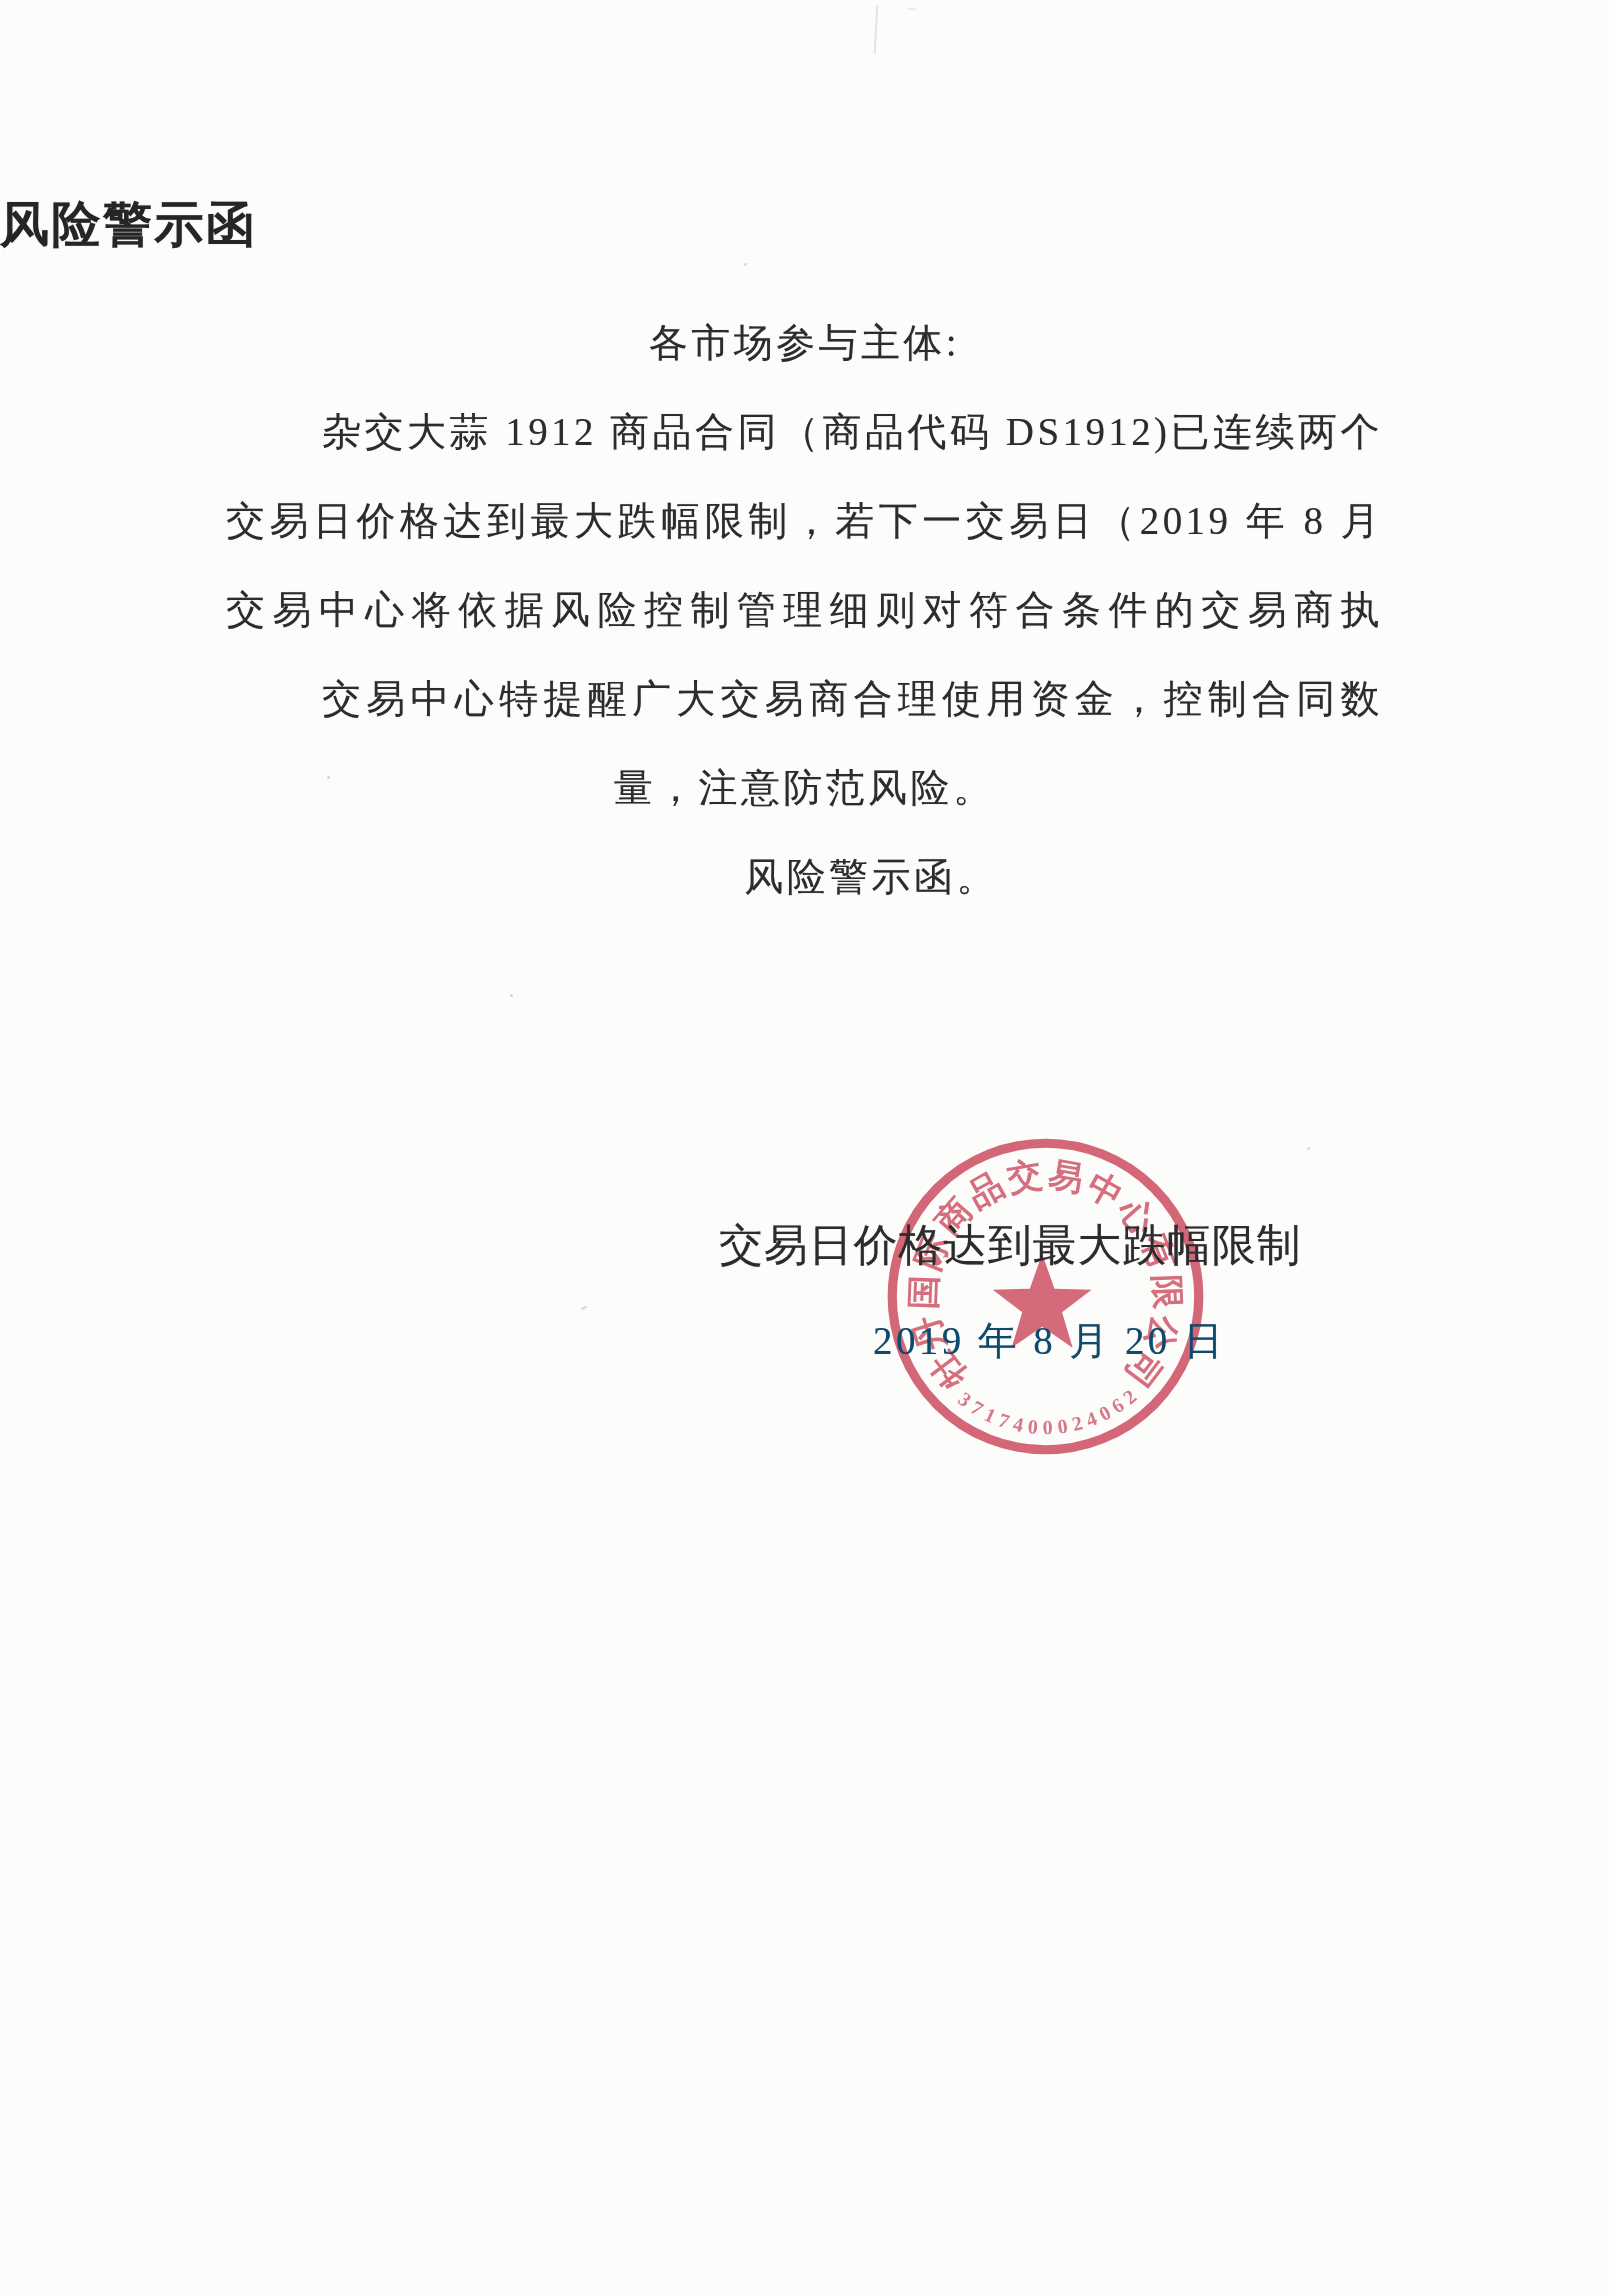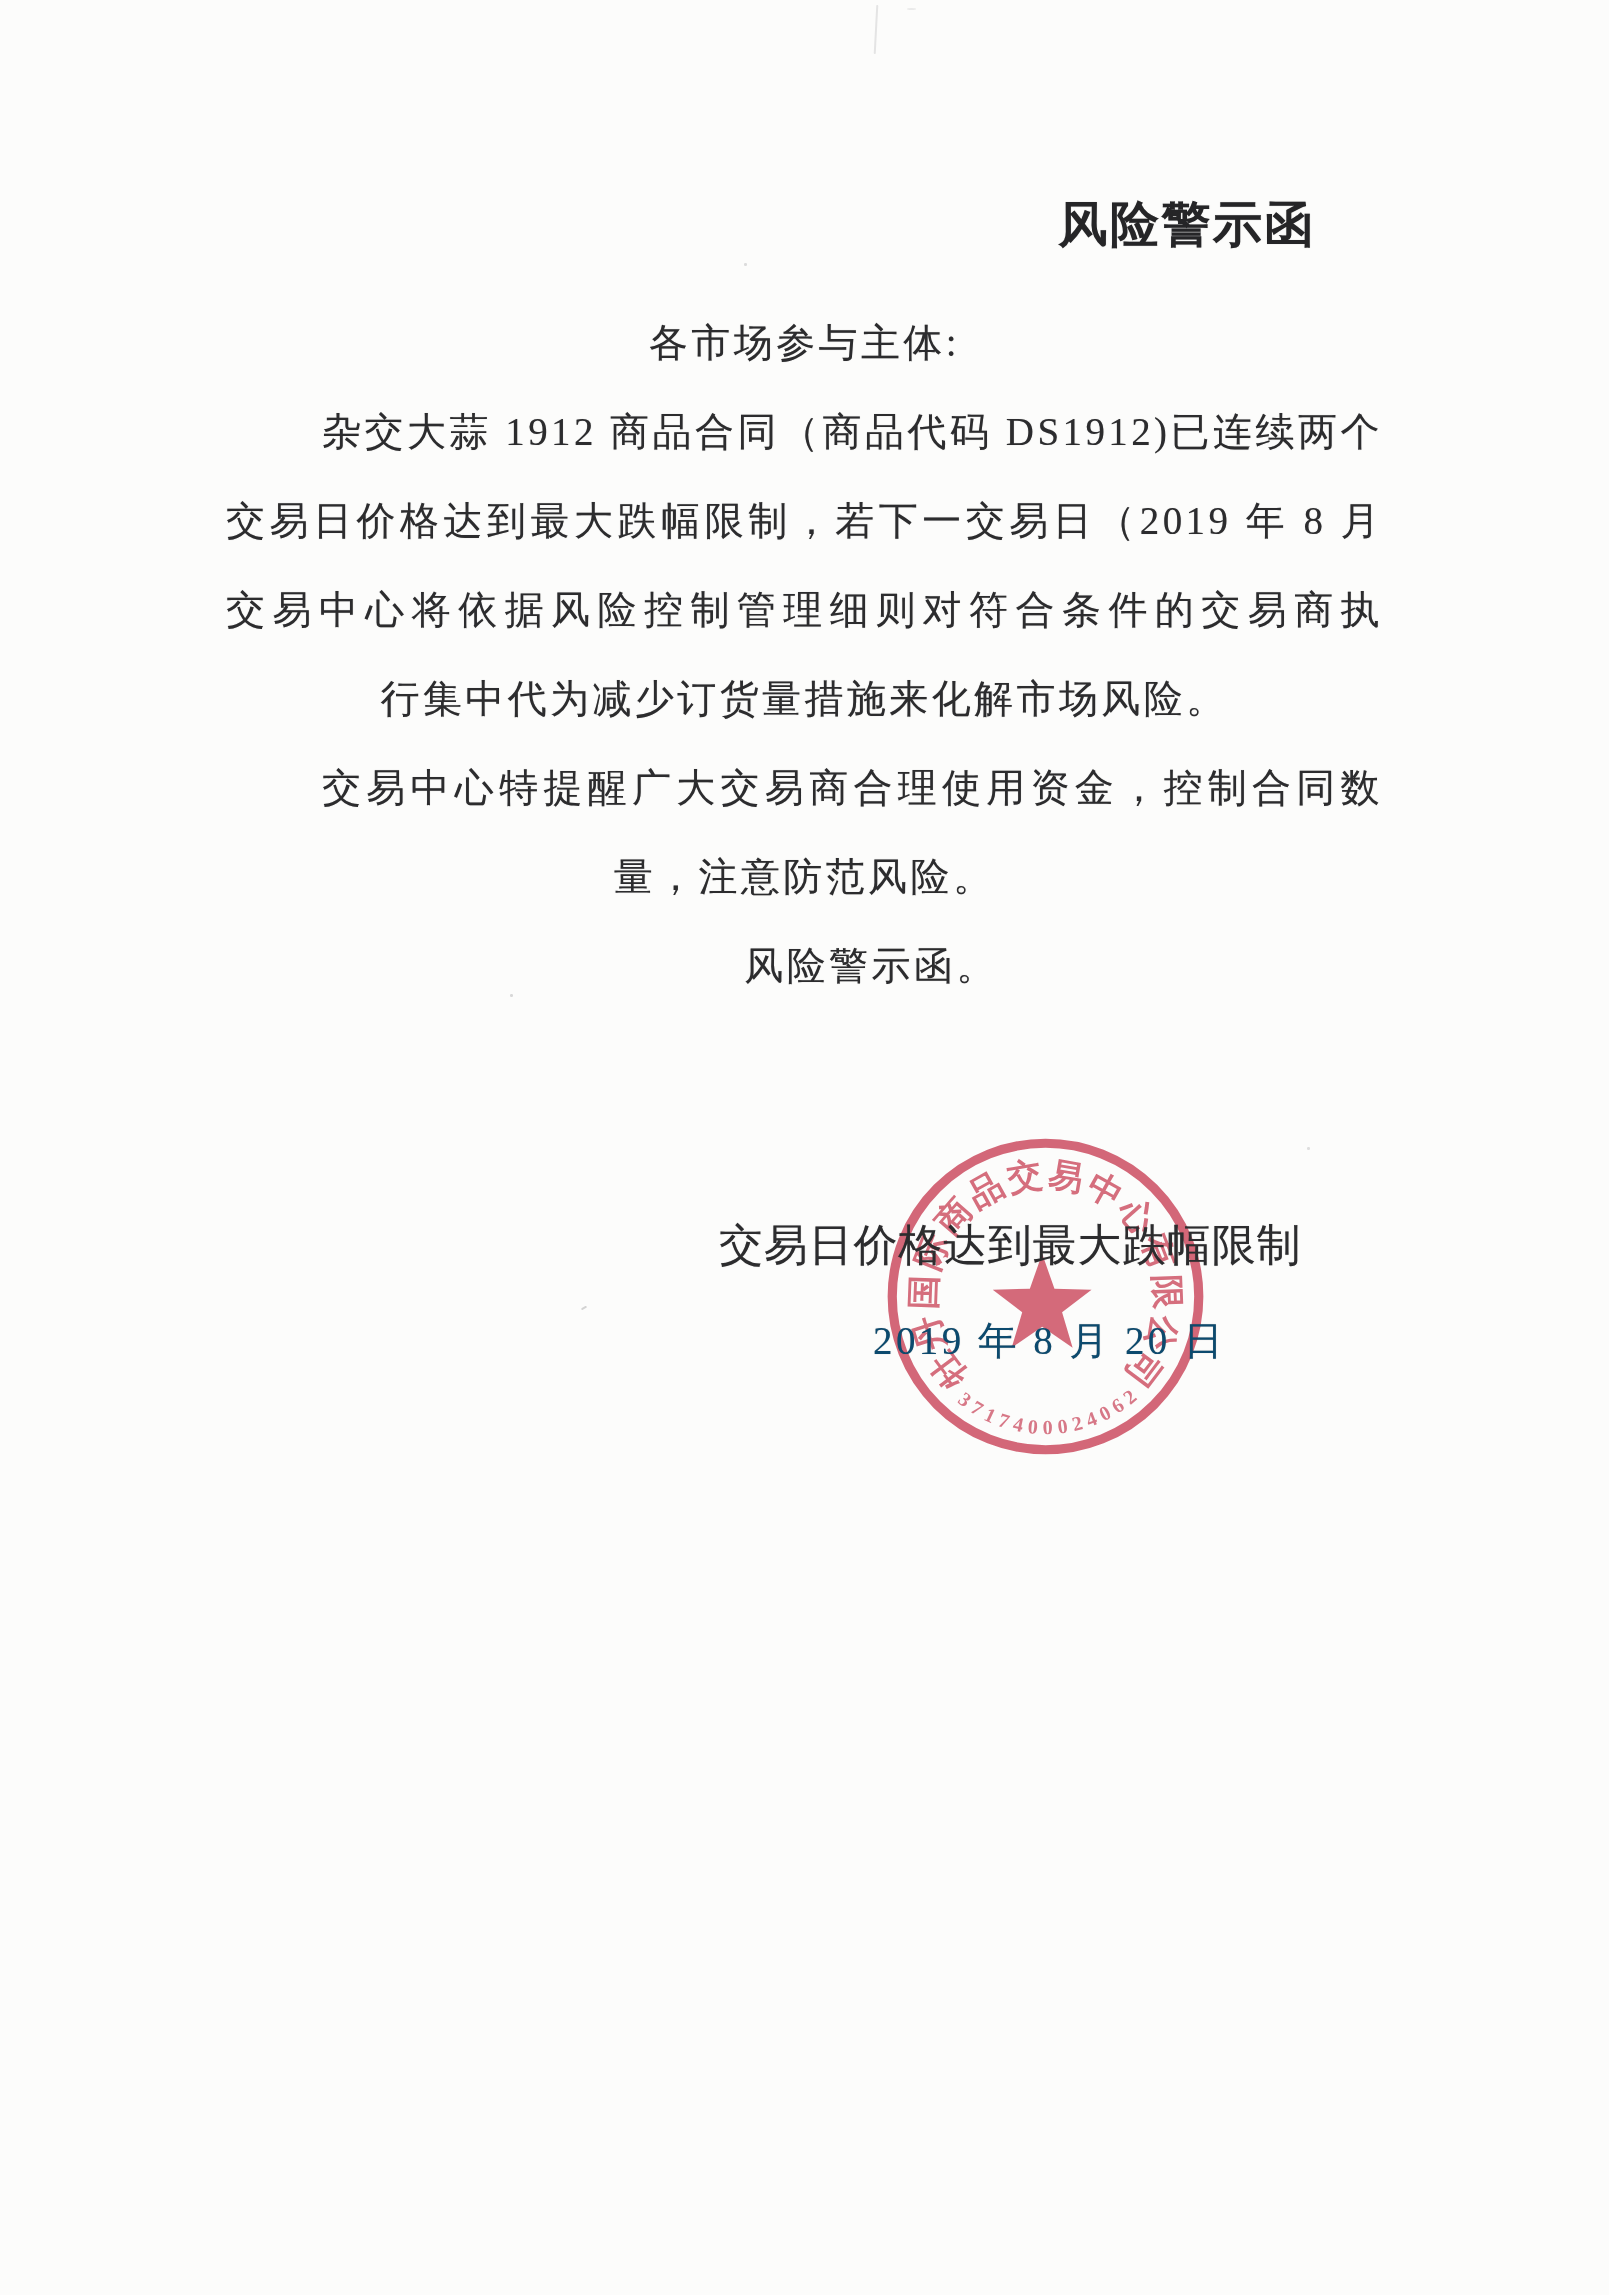--- a/index.html
+++ b/index.html
@@ -11,21 +11,21 @@
     overflow: hidden;
   }
   .page {
     position: absolute; left: 0; top: 0;
     width: 1609px; height: 2295px;
     background: #fcfcfb;
   }
   .doc-title {
     position: absolute;
     left: 0; top: 192px; width: 1316px;
-    text-align: right;
+    text-align: left;
     font-size: 49px; font-weight: bold;
     letter-spacing: 2.5px;
     color: #252527;
     text-shadow: 0 0 0.8px rgba(40,40,40,0.45);
     z-index: 3;
   }
   .body-block {
     position: absolute;
     left: 226px; top: 298px;
     width: 1157px;
@@ -92,21 +92,20 @@
   <div class="speck" style="left:581px; top:1307px; width:5.9px; height:1.7px; background:#d3d3d3; border-radius:1.7px; transform:rotate(-30deg);"></div>
   <div class="speck" style="left:1307px; top:1147px; width:2.5px; height:2.5px; background:#dedede;"></div>
 
   <div class="doc-title">风险警示函</div>
 
   <div class="body-block">
     <div class="line">各市场参与主体:</div>
     <div class="line indent justify">杂交大蒜 1912 商品合同（商品代码 DS1912)已连续两个</div>
     <div class="line justify">交易日价格达到最大跌幅限制，若下一交易日（2019 年 8 月</div>
     <div class="line justify">交易中心将依据风险控制管理细则对符合条件的交易商执</div>
-    <div class="line">行集中代为减少订货量措施来化解市场风险。</div>
     <div class="line indent justify">交易中心特提醒广大交易商合理使用资金，控制合同数</div>
     <div class="line">量，注意防范风险。</div>
     <div class="line indent-lg">风险警示函。</div>
   </div>
 
   <svg class="stamp" viewBox="-200 -200 400 400" xmlns="http://www.w3.org/2000/svg">
     <circle cx="0" cy="0" r="183" fill="none" stroke-width="11" stroke-opacity="0.82" stroke="#c9455a"></circle>
     <polygon points="0,-62 14.7,-20.2 59.0,-19.2 23.8,7.7 36.4,50.2 0,25 -36.4,50.2 -23.8,7.7 -59.0,-19.2 -14.7,-20.2" transform="translate(-4,11)" fill-opacity="0.8" fill="#c9455a"></polygon>
     <g id="stamp-company-arc" fill-opacity="0.78" fill="#c9455a">
         <text transform="translate(-116.6 87.9) rotate(233.0)" font-size="41" text-anchor="middle" dominant-baseline="central">牡</text>

